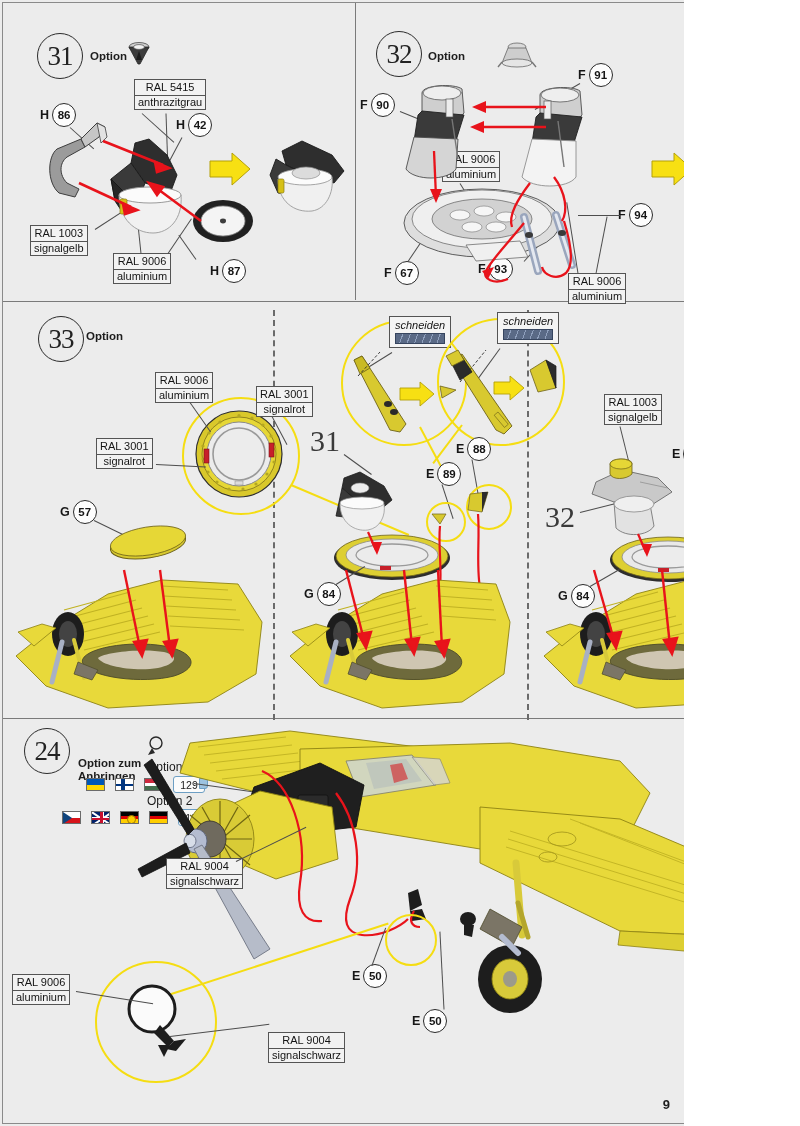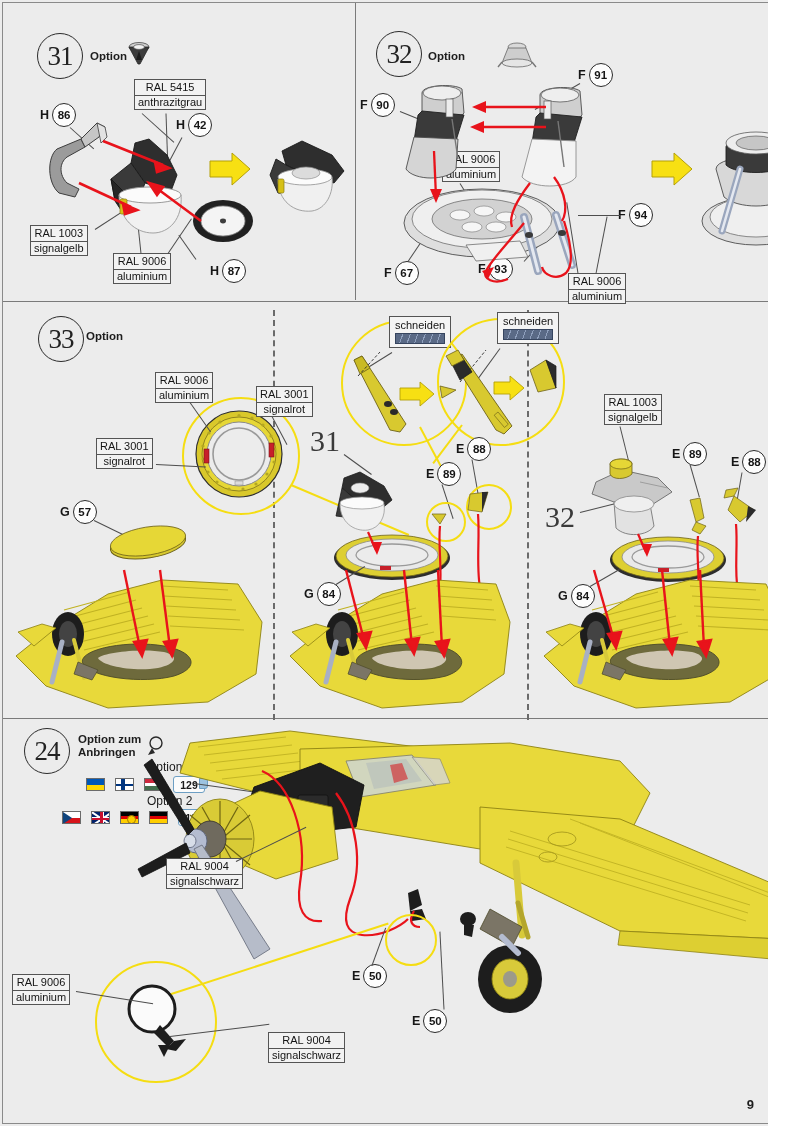--- a/index.html
+++ b/index.html
@@ -1,36 +1,36 @@
 <!DOCTYPE html>
 <html><head>
 <meta charset="utf-8">
 <style>
   html,body{margin:0;padding:0;background:#fff;}
   body{font-family:"Liberation Sans",sans-serif;}
   #page{
-    position:relative;width:768px;height:1126px;
+    position:relative;width:684px;height:1126px;
     background:#ececec;overflow:hidden;
     box-sizing:border-box;
   }
   .panel{position:absolute;box-sizing:border-box;}
   .vline{position:absolute;width:1px;background:#7a7a7a;}
   .hline{position:absolute;height:1px;background:#7a7a7a;}
   .frame{position:absolute;left:2px;top:2px;width:796px;height:1122px;border:1px solid #8a8a8a;box-sizing:border-box;pointer-events:none;}
 
   
   .stepnum{
     position:absolute;width:44px;height:44px;border-radius:50%;
     border:1.3px solid #2b2b2b;background:#ececec;
     display:flex;align-items:center;justify-content:center;
     font-family:"Liberation Serif",serif;font-size:27px;color:#232323;
     letter-spacing:-1px;
   }
   .optlabel{position:absolute;font-size:11.5px;font-weight:bold;color:#1d1d1d;}
-  .optlabel2{position:absolute;font-size:11.5px;font-weight:bold;color:#1d1d1d;line-height:12.5px;}
+  .optlabel2{position:absolute;font-size:11.5px;font-weight:bold;color:#1d1d1d;line-height:12.5px;margin-top:24px;}
 
   
   .ral{
     position:absolute;border:1px solid #545454;background:#f2f2f2;
     font-size:11px;color:#141414;line-height:12.5px;padding:1px 3px 1px 3px;
     text-align:center;white-space:nowrap;
   }
   .ral .c2{border-top:1px solid #545454;margin:1px -3px 0 -3px;padding:0 3px;}
 
   
@@ -41,37 +41,37 @@
     background:#fdfdfd;display:flex;align-items:center;justify-content:center;
     font-size:11.5px;font-weight:bold;color:#161616;
   }
 
   
   .ghostnum{position:absolute;font-family:"Liberation Serif",serif;font-size:30px;color:#3a3a3a;}
 
   
   .schneiden{
     position:absolute;border:1px solid #545454;background:#f4f4f4;
-    padding:2px 5px 3px 5px;text-align:center;
+    padding:2px 5px 3px 5px;text-align:center;font-style:italic;
   }
   .schneiden .txt{font-size:11px;color:#141414;line-height:12px;}
   .saw{width:48px;height:9px;margin:2px auto 0 auto;background:
     repeating-linear-gradient(110deg,#5a6a86 0 6px,#8fa0bd 6px 7px);
     border:1px solid #36455f;}
 
   
   .ycircle{position:absolute;border:2px solid #f5dd12;border-radius:50%;background:transparent;}
   .yline{position:absolute;height:2px;background:#f5dd12;transform-origin:0 50%;}
   .dashv{position:absolute;width:0;border-left:2px dashed #6a6a6a;}
 
   
   .lead{position:absolute;height:1px;background:#4d4d4d;transform-origin:0 50%;}
 
   
-  .flagrow{position:absolute;display:flex;align-items:center;gap:10px;font-weight:bold;}
+  .flagrow{position:absolute;display:flex;align-items:center;gap:10px;}
   .flag{width:19px;height:13px;border:0.6px solid #6b6b6b;box-sizing:border-box;overflow:hidden;position:relative;}
   .decal{
     display:flex;align-items:center;justify-content:center;
     width:30px;height:15px;border:1.2px solid #6d9fc4;border-radius:3px;
     background:#fbfbfb;font-size:10.5px;color:#1b1b1b;position:relative;
   }
   .decal:after{
     content:"";position:absolute;right:-4px;top:1px;width:7px;height:9px;
     background:#9dc3e0;border:1px solid #6d9fc4;border-radius:0 3px 3px 0;
   }

